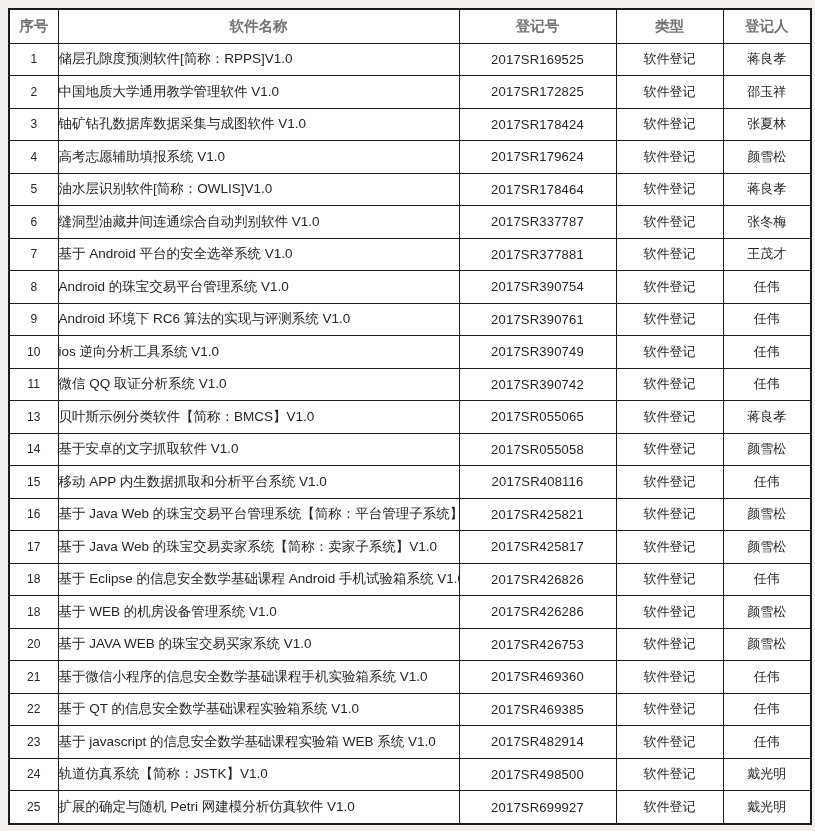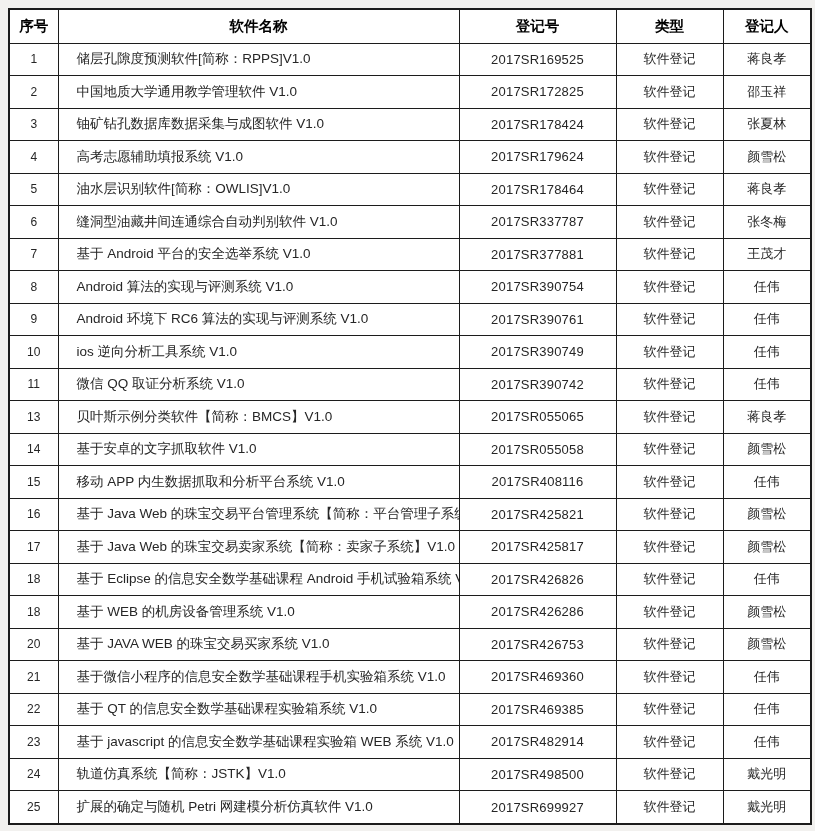--- a/index.html
+++ b/index.html
@@ -39,32 +39,32 @@
     vertical-align: middle;
     overflow: hidden;
     white-space: nowrap;
   }
   table.reg-table thead tr {
     height: 34px;
   }
   table.reg-table th {
     font-size: 14.5px;
     font-weight: bold;
-    color: #000000;
+    color: #737373;
   }
   table.reg-table td {
     font-size: 13px;
     color: #262626;
   }
   table.reg-table td.cell-index {
     font-size: 12px;
   }
   table.reg-table td.cell-name {
     text-align: left;
-    padding-left: 18px;
+    padding-left: 0;
     font-size: 13.5px;
   }
   table.reg-table td.cell-regno {
     letter-spacing: 0.2px;
   }
 </style>
 </head>
 <body>
 
 <div class="table-wrap">
@@ -130,21 +130,21 @@
         </tr>
         <tr>
           <td class="cell-index">7</td>
           <td class="cell-name">基于 Android 平台的安全选举系统 V1.0</td>
           <td class="cell-regno">2017SR377881</td>
           <td class="cell-type">软件登记</td>
           <td class="cell-registrant">王茂才</td>
         </tr>
         <tr>
           <td class="cell-index">8</td>
-          <td class="cell-name">Android 算法的实现与评测系统 V1.0</td>
+          <td class="cell-name">Android 的珠宝交易平台管理系统 V1.0</td>
           <td class="cell-regno">2017SR390754</td>
           <td class="cell-type">软件登记</td>
           <td class="cell-registrant">任伟</td>
         </tr>
         <tr>
           <td class="cell-index">9</td>
           <td class="cell-name">Android 环境下 RC6 算法的实现与评测系统 V1.0</td>
           <td class="cell-regno">2017SR390761</td>
           <td class="cell-type">软件登记</td>
           <td class="cell-registrant">任伟</td>

